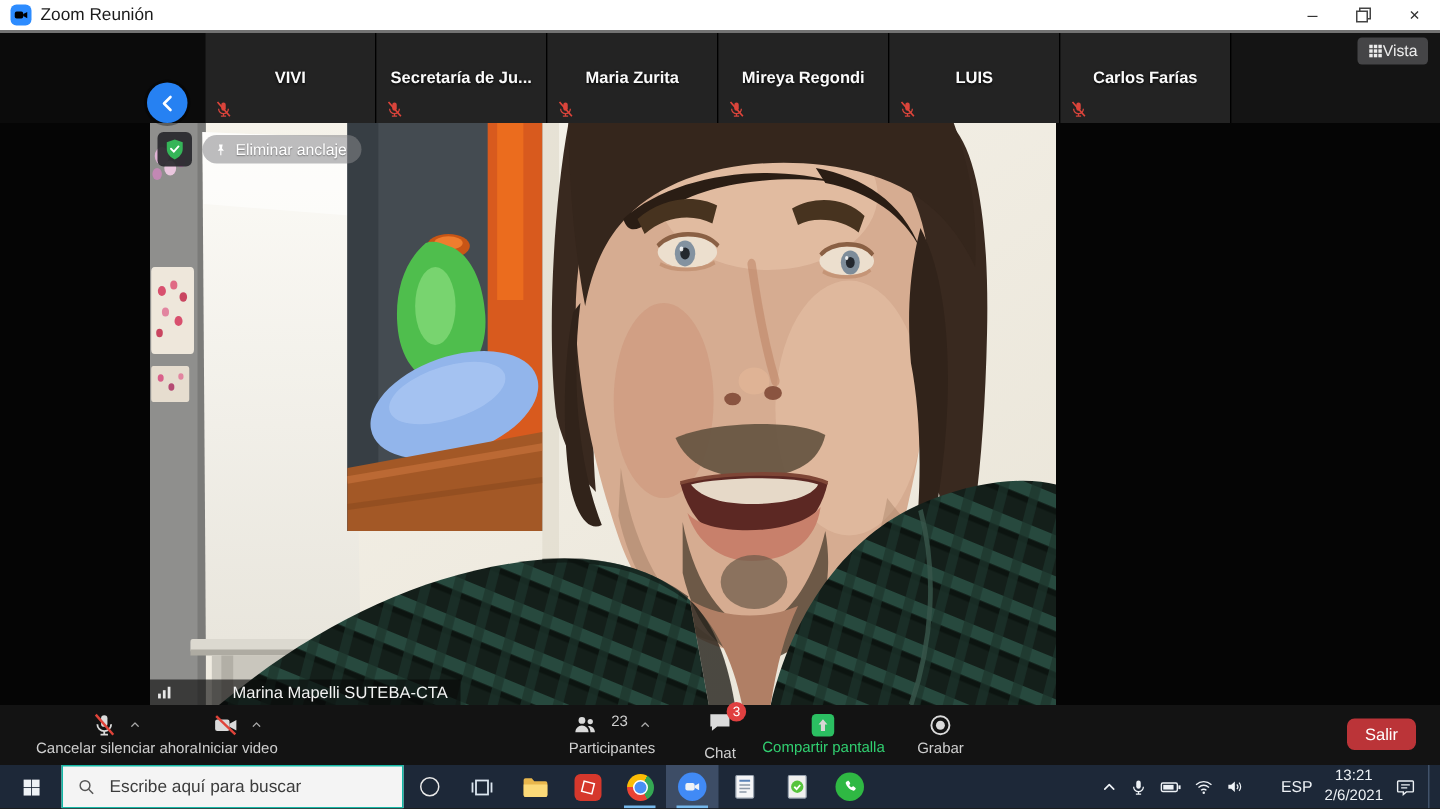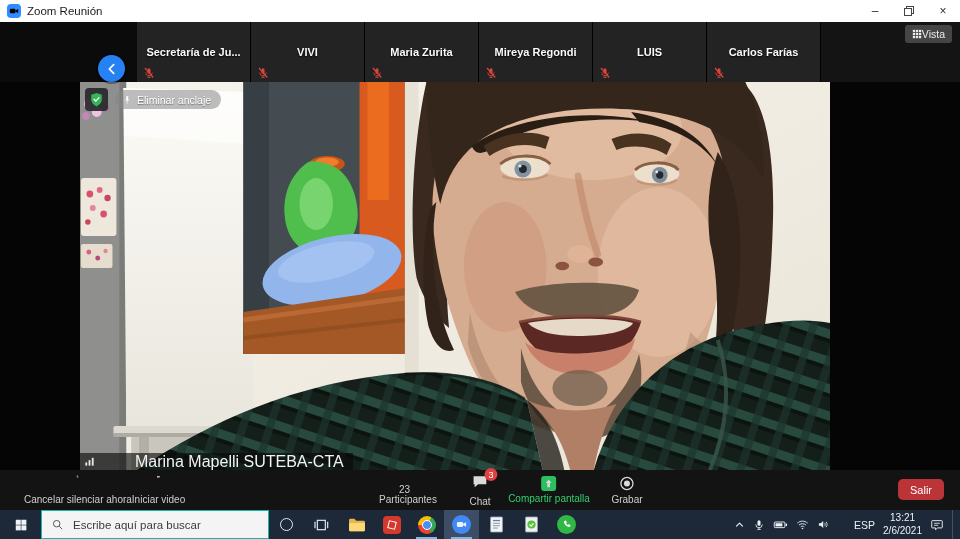--- a/index.html
+++ b/index.html
@@ -2,21 +2,21 @@
 <html><head>
 <meta charset="utf-8">
 <style>
   html,body{margin:0;padding:0;background:#333;}
   .app{position:relative;width:960px;height:539px;overflow:hidden;background:#000;
        font-family:"Liberation Sans",sans-serif;-webkit-font-smoothing:antialiased;}
   .app *{box-sizing:border-box;}
 
   
   .titlebar{position:absolute;top:0;left:0;right:0;height:23px;background:#fff;
-            display:flex;align-items:center;border-bottom:1px solid #737373;}
+            display:flex;align-items:center;border-bottom:3px solid #737373;}
   .zoom-logo{width:14px;height:14px;border-radius:4px;background:#2d8cff;margin-left:7px;
              display:flex;align-items:center;justify-content:center;}
   .win-title{font-size:11.5px;color:#1b1b1b;margin-left:6px;}
   .win-controls{margin-left:auto;display:flex;height:100%;}
   .win-ctl{width:34px;height:100%;display:flex;align-items:center;justify-content:center;
            font-size:12px;color:#333;cursor:default;}
 
   
   .strip{position:absolute;top:22px;left:0;right:0;height:60px;background:#0b0b0b;}
   .back-btn{position:absolute;left:98px;top:33px;width:27px;height:27px;border-radius:50%;
@@ -28,36 +28,36 @@
   .tile-name{font-size:11px;font-weight:bold;color:#fafafa;text-shadow:0 1px 2px #000;
              white-space:nowrap;overflow:hidden;max-width:106px;}
   .tile-mic{position:absolute;left:6px;bottom:3px;color:#d8453c;}
   .tile-filler{flex:1;background:#141414;}
   .vista-btn{position:absolute;right:8px;top:3px;height:18px;padding:0 7px;border-radius:3px;
              background:rgba(72,72,74,.95);color:#ececec;font-size:10.5px;display:flex;
              align-items:center;gap:0;z-index:4;}
 
   
   .stage{position:absolute;top:82px;left:0;width:960px;height:388px;background:#050505;}
-  .video{position:absolute;left:80px;top:0;width:750px;height:388px;overflow:hidden;background:#efebe2;}
+  .video{position:absolute;left:100px;top:0;width:604px;height:388px;overflow:hidden;background:#efebe2;}
   .video svg.scene{display:block;width:100%;height:100%;}
   .shield-btn{position:absolute;left:5px;top:6px;width:23px;height:23px;border-radius:4px;
               background:rgba(40,40,44,.92);display:flex;align-items:center;justify-content:center;}
   .pin-pill{position:absolute;left:35px;top:8px;height:19px;border-radius:10px;
             background:rgba(135,135,138,.55);color:#fff;font-size:10.5px;display:flex;
             align-items:center;gap:5px;padding:0 10px 0 7px;text-shadow:0 1px 1px rgba(0,0,0,.4);}
   .name-tag{position:absolute;left:0;bottom:0;height:17px;background:rgba(8,8,8,.62);
             display:flex;align-items:center;gap:4px;padding:0 9px 0 4px;}
-  .name-tag span{font-size:16px;color:#f2f2f2;white-space:nowrap;padding-left:36px;}
+  .name-tag span{font-size:11px;color:#f2f2f2;white-space:nowrap;padding-left:36px;}
 
   
   .toolbar{position:absolute;top:470px;left:0;right:0;height:40px;background:#131313;color:#d6d6d6;}
   .tbtn{display:flex;flex-direction:column;align-items:center;justify-content:center;height:40px;}
   .tbtn .lbl{font-size:10px;color:#cfcfcf;margin-top:2px;white-space:nowrap;}
-  .ic-row{display:flex;align-items:flex-start;gap:8px;height:17px;flex-direction:column;}
+  .ic-row{display:flex;align-items:flex-start;gap:8px;height:17px;}
   .chev{color:#aaa;margin-top:4px;}
   .tb-left{position:absolute;left:24px;top:0;display:flex;}
   .tb-center{position:absolute;top:0;transform:translateX(-50%);}
   .pos-participants{left:408px;} .pos-chat{left:480px;} .pos-share{left:549px;}
   .pos-record{left:616px;margin-left:11px;} .pos-reactions{left:674px;}
   .count{font-size:10px;color:#cfcfcf;margin-top:1px;}
   .chat-wrap{position:relative;}
   .badge{position:absolute;top:-5px;right:-9px;width:13px;height:13px;border-radius:50%;
          background:#e04040;color:#fff;font-size:9px;display:flex;align-items:center;justify-content:center;}
   .share-sq{width:15px;height:15px;border-radius:3px;background:#2bbf62;display:flex;
@@ -260,27 +260,27 @@
   </div>
 
   <div class="strip">
     <div class="back-btn">
       <svg width="16" height="16" viewBox="0 0 24 24" color="#fff">
           <use href="#i-chev-left"></use>
         </svg>
     </div>
     <div class="tiles">
       <div class="tile">
-        <span class="tile-name">Secretaría de Ju...</span>
+        <span class="tile-name">VIVI</span>
         <svg class="tile-mic" width="12" height="12" viewBox="0 0 24 24">
             <use href="#i-mic-off"></use>
           </svg>
       </div>
       <div class="tile">
-        <span class="tile-name">VIVI</span>
+        <span class="tile-name">Secretaría de Ju...</span>
         <svg class="tile-mic" width="12" height="12" viewBox="0 0 24 24">
             <use href="#i-mic-off"></use>
           </svg>
       </div>
       <div class="tile">
         <span class="tile-name">Maria Zurita</span>
         <svg class="tile-mic" width="12" height="12" viewBox="0 0 24 24">
             <use href="#i-mic-off"></use>
           </svg>
       </div>

